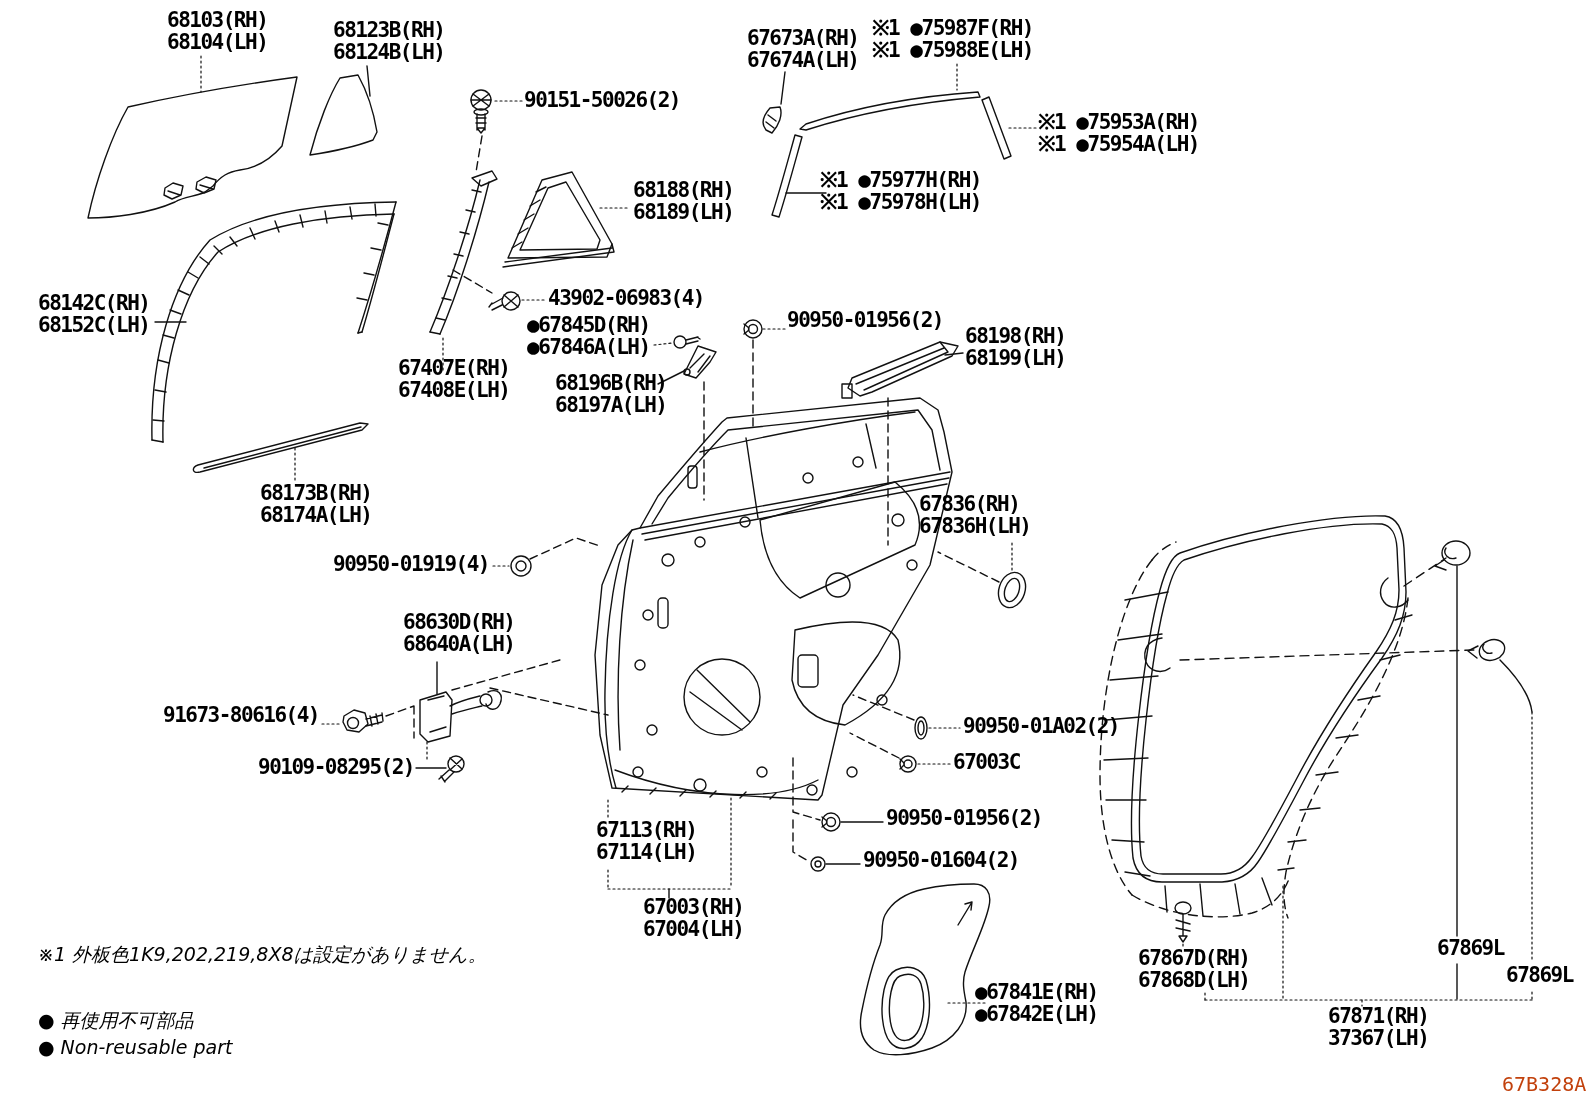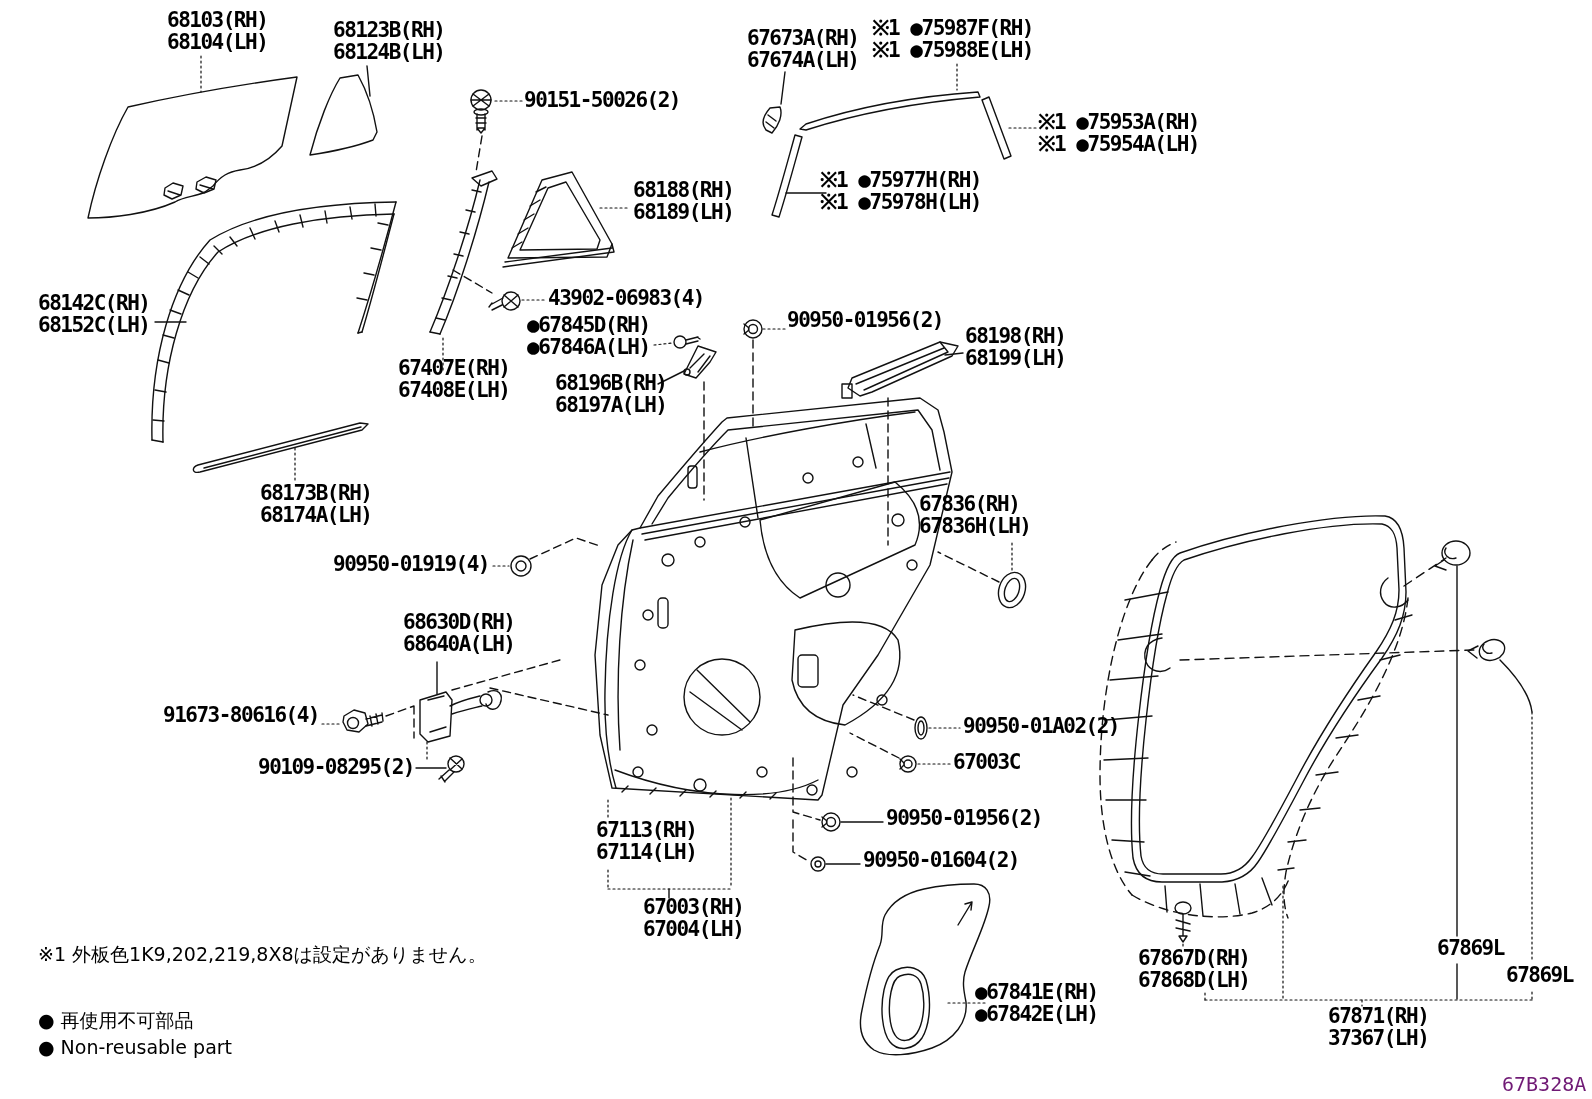--- a/index.html
+++ b/index.html
@@ -3,23 +3,23 @@
 <meta charset="utf-8">
 <style>
   html,body{margin:0;padding:0;background:#fff;}
   #stage{position:relative;width:1592px;height:1099px;background:#fff;overflow:hidden;
          font-family:"DejaVu Sans",sans-serif;border-radius:7px;}
   #art{position:absolute;left:0;top:0;z-index:1;}
   .lbl{position:absolute;z-index:2;font-family:"DejaVu Sans Mono",monospace;font-weight:bold;
        font-size:21px;line-height:21.5px;letter-spacing:-1.5px;color:#000;white-space:nowrap;}
   .lbl span{display:block;}
   .note{position:absolute;z-index:2;font-family:"DejaVu Sans","Liberation Sans",sans-serif;
-        font-size:19px;color:#000;white-space:nowrap;}
+        font-size:19px;color:#000;white-space:nowrap;font-style:italic;}
   .code{position:absolute;z-index:2;font-family:"DejaVu Sans Mono",monospace;font-size:20px;
-        color:#701a75;letter-spacing:0;}
+        color:#c2410c;letter-spacing:0;}
 </style>
 </head>
 <body>
 
 <div id="stage">
 
 <svg id="art" width="1592" height="1099" viewBox="0 0 1592 1099">
 <g stroke="#111" fill="none" stroke-width="1.4" stroke-linejoin="round" stroke-linecap="round">
 
   <g>

